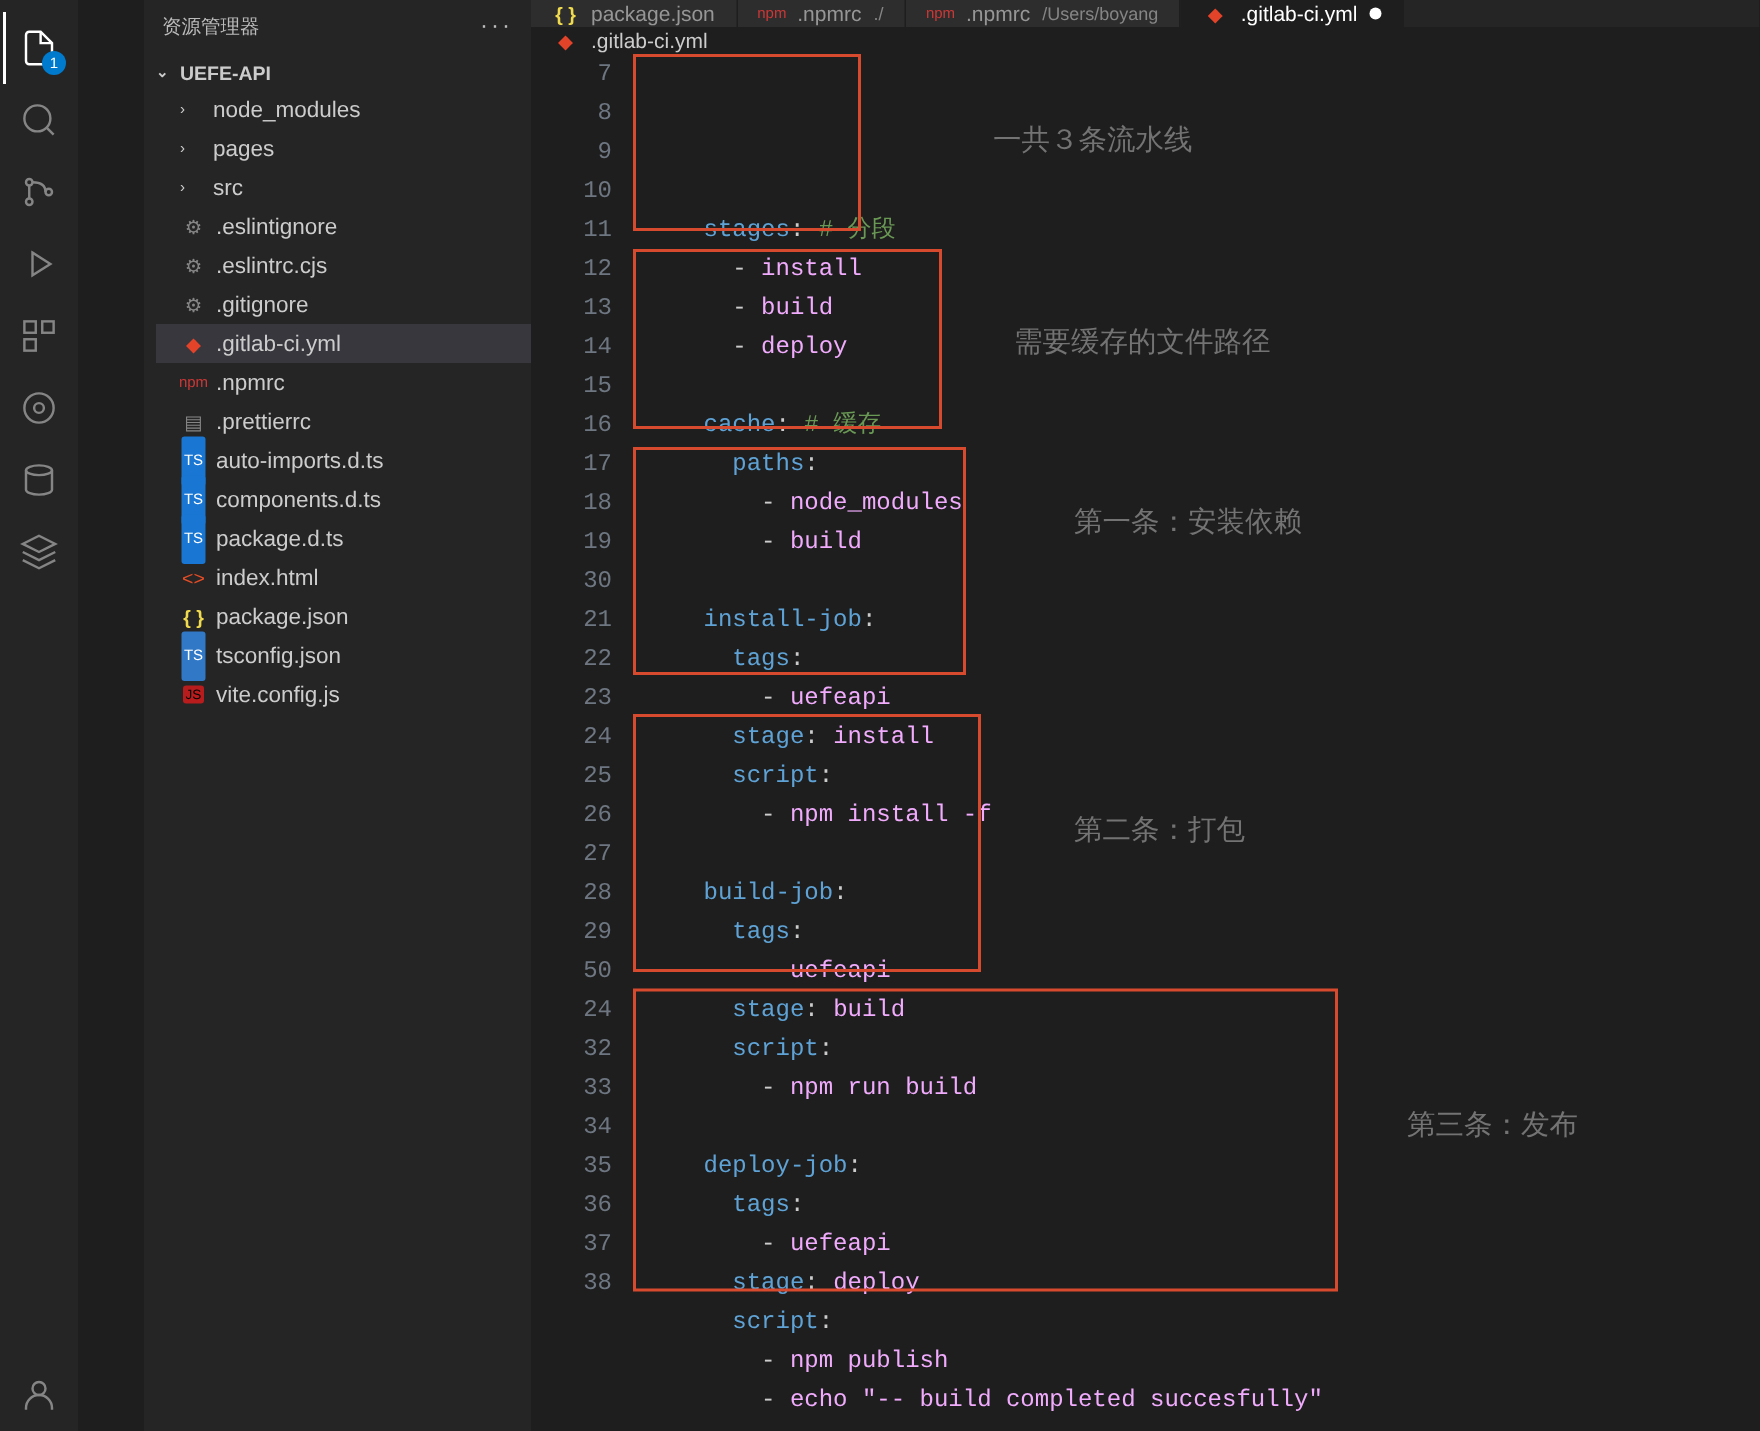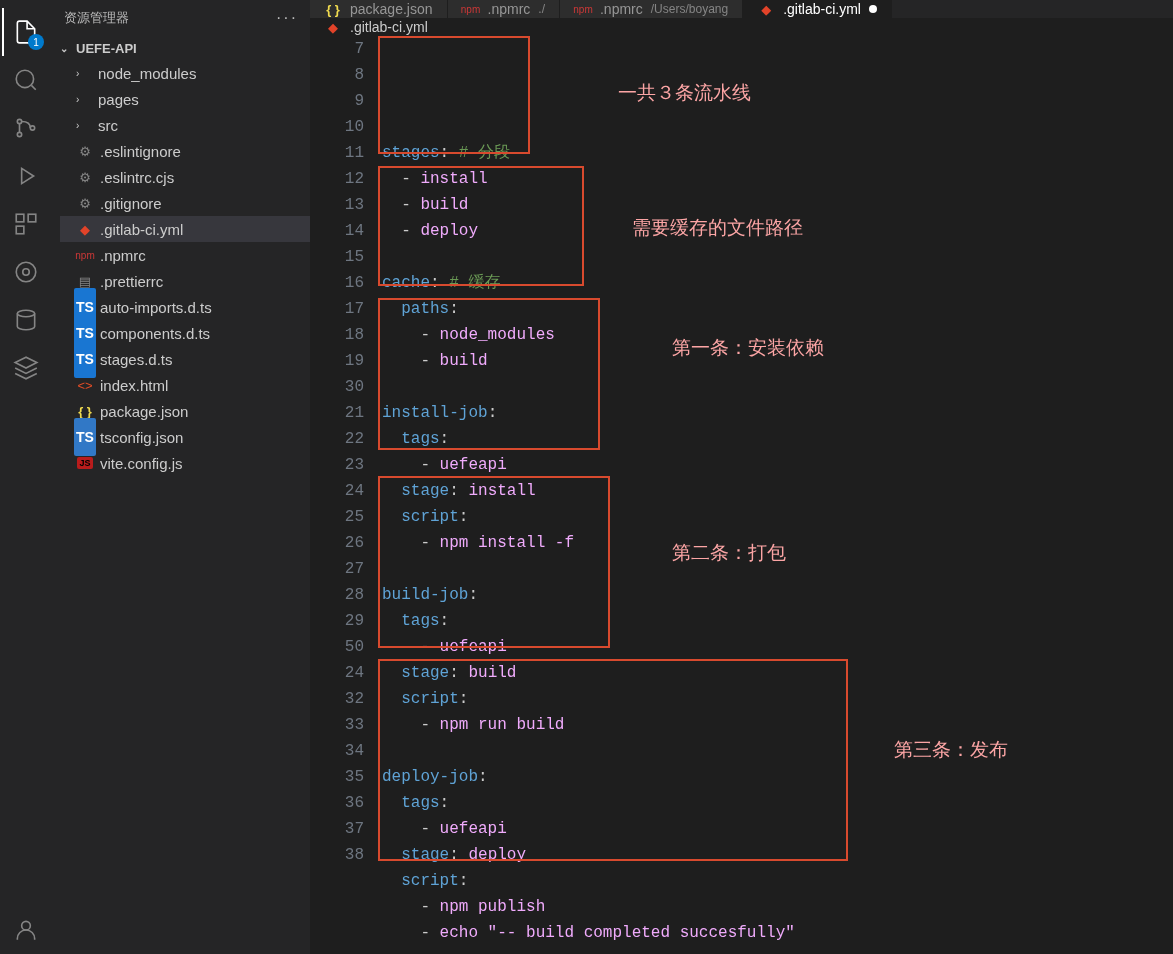--- a/index.html
+++ b/index.html
@@ -55,20 +55,21 @@
       display: flex;
       align-items: center;
       justify-content: center;
       padding: 0 4px;
     }
     .sidebar {
       width: 258px;
       background: #252526;
       display: flex;
       flex-direction: column;
+      margin-left: 44px;
     }
     .sidebar-header {
       display: flex;
       align-items: center;
       justify-content: space-between;
       padding: 6px 12px;
       height: 36px;
       font-size: 13px;
       color: #bbbbbb;
     }
@@ -172,39 +173,40 @@
     .gutter .ln {
       height: 26px;
     }
     .code {
       flex: 1;
       position: relative;
       white-space: pre;
     }
     .line {
       height: 26px;
+      margin-left: 43px;
     }
     .key { color: #5fa3d6; }
     .string { color: #f0abfc; }
     .comment { color: #6a9955; }
     .punct { color: #cccccc; }
     .annotation-box {
       position: absolute;
       border: 2px solid #d84a2e;
       pointer-events: none;
     }
     .annotation-text {
       position: absolute;
-      color: #fca5a5;
-      font-family: Liberation Mono, monospace;
+      color: #737373;
+      font-family: Liberation Serif, serif;
       font-size: 19px;
       pointer-events: none;
     }
-    .ts-icon { background:#1976d2; color:#fff; font-size:14px; font-weight:bold; padding:11px 2px; border-radius:2px; }
-    .js-icon { background:#b91c1c; color:#000; font-size:9px; font-weight:bold; padding:1px 2px; border-radius:2px; }
+    .ts-icon { background:#1976d2; color:#fff; font-size:10px; font-weight:normal; padding:11px 2px; border-radius:2px; }
+    .js-icon { background:#b91c1c; color:#000; font-size:9px; font-weight:normal; padding:1px 2px; border-radius:2px; }
     .gitlab-fox { color:#e24329; }
     .json-brace { color:#f0db4f; font-weight:bold; }
     .gear-icon { color:#858585; }
     .npm-red { color:#cb3837; font-size:10px; font-weight:normal; }
   </style>
 </head>
 <body>
 
 <div class="activity-bar">
   <div class="activity-icon active">
@@ -323,21 +325,21 @@
       <div class="file-item">
         <span class="file-icon">
           <span class="ts-icon">TS</span>
         </span>
         <span>components.d.ts</span>
       </div>
       <div class="file-item">
         <span class="file-icon">
           <span class="ts-icon">TS</span>
         </span>
-        <span>stages.d.ts</span>
+        <span>package.d.ts</span>
       </div>
       <div class="file-item">
         <span class="file-icon" style="color:#e44d26">&lt;&gt;</span>
         <span>index.html</span>
       </div>
       <div class="file-item">
         <span class="file-icon json-brace">{ }</span>
         <span>package.json</span>
       </div>
       <div class="file-item">

